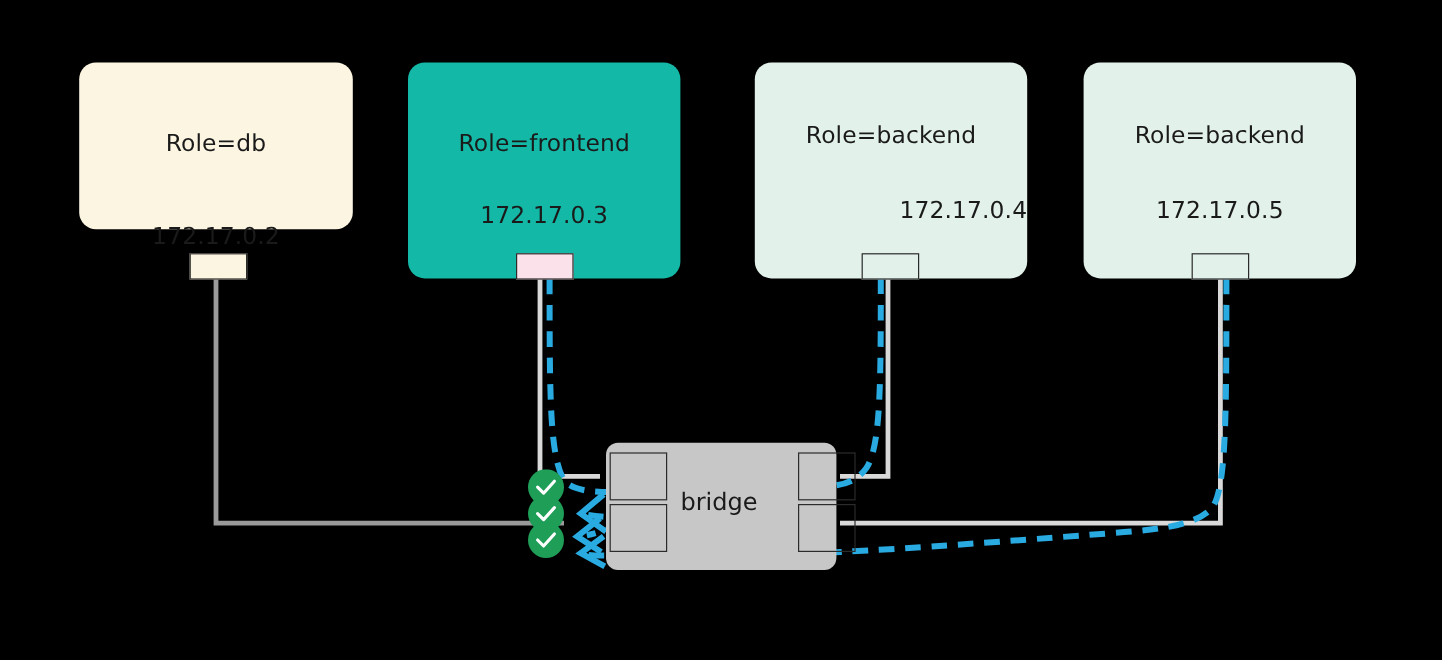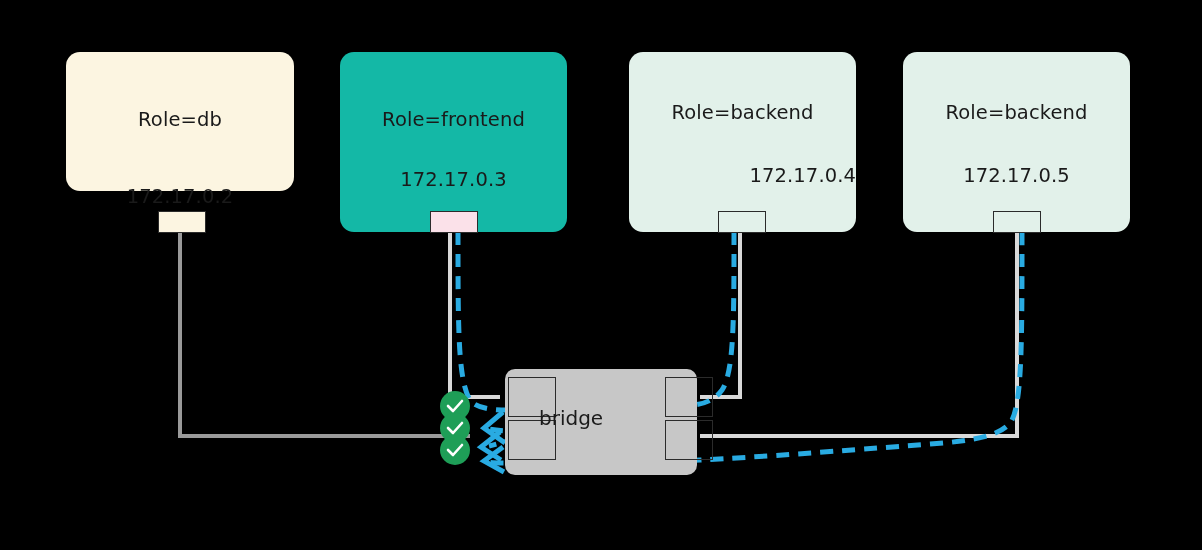--- a/index.html
+++ b/index.html
@@ -128,21 +128,21 @@
     <div class="node-label" style="top: 49px;">Role=backend</div>
     <div class="node-ip" style="top: 112px;">172.17.0.5</div>
   </div>
   <div class="port-tab" id="t3" style="left: 993px; top: 211px; width: 48px; height: 22px; background: rgb(226, 241, 234);"></div>
 
   <div class="bridge-box" id="bridge" style="left: 505px; top: 369px; width: 192px; height: 106px; background: rgb(199, 199, 199);"></div>
   <div class="port-tab" id="bp0" style="left: 508px; top: 377px; width: 48px; height: 40px;"></div>
   <div class="port-tab" id="bp1" style="left: 508px; top: 420px; width: 48px; height: 40px;"></div>
   <div class="port-tab" id="bp2" style="left: 665px; top: 377px; width: 48px; height: 40px;"></div>
   <div class="port-tab" id="bp3" style="left: 665px; top: 420px; width: 48px; height: 40px;"></div>
-  <div class="bridge-label" id="blabel" style="left: 539px; top: 406px;">bridge</div>
+  <div class="bridge-label" id="blabel" style="left: 567px; top: 406px;">bridge</div>
 
   <div class="check-badge" id="c0" style="left: 440px; top: 391px; width: 30px; height: 30px;">
     <svg width="30" height="30" viewBox="0 0 30 30">
       <circle cx="15" cy="15" r="15" fill="#1e9e57"></circle>
       <polyline points="8,15 13,20 22,10" fill="none" stroke="#ffffff" stroke-width="2.6" stroke-linecap="round" stroke-linejoin="round"></polyline>
     </svg>
   </div>
   <div class="check-badge" id="c1" style="left: 440px; top: 413px; width: 30px; height: 30px;">
     <svg width="30" height="30" viewBox="0 0 30 30">
       <circle cx="15" cy="15" r="15" fill="#1e9e57"></circle>

